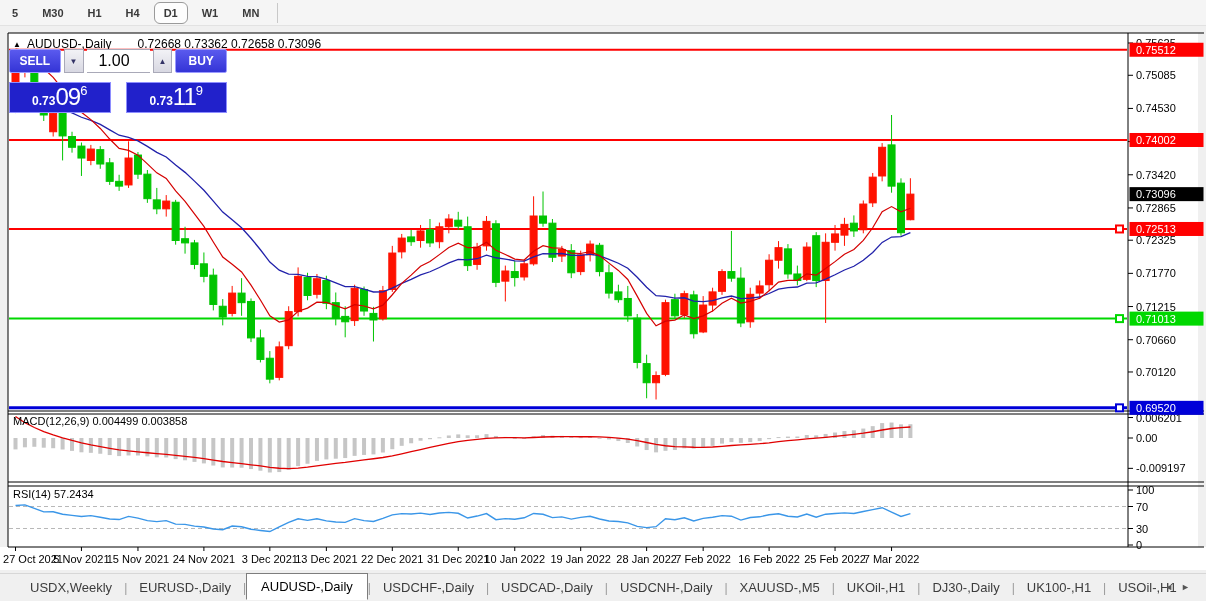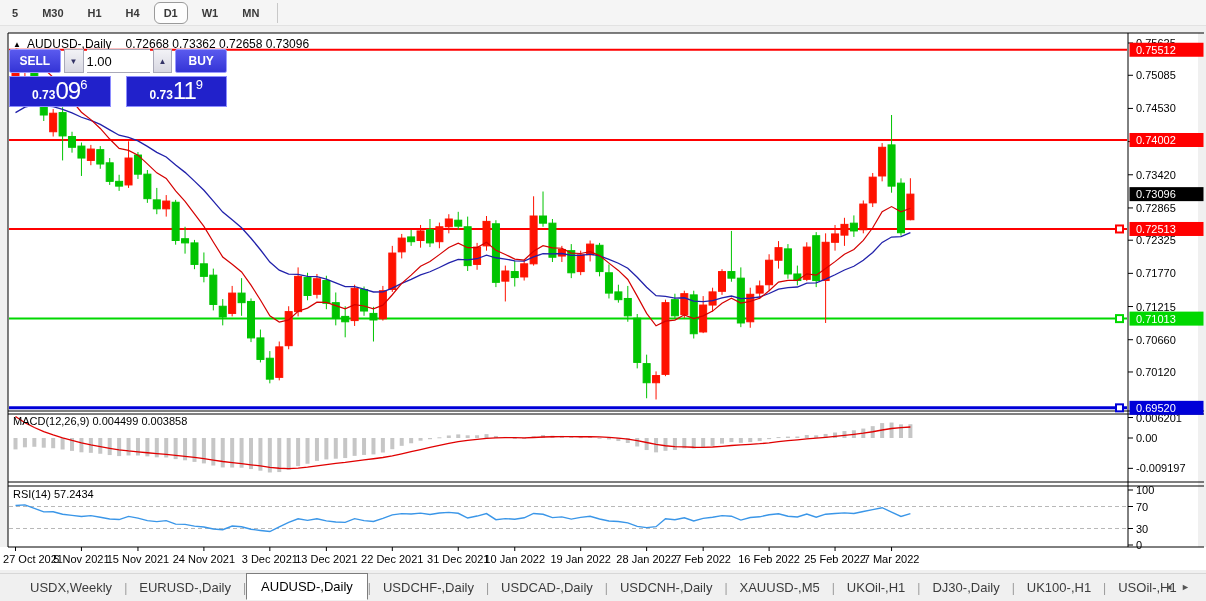--- a/index.html
+++ b/index.html
@@ -15,34 +15,34 @@
   .tf-btn.active { background:#fdfdfd; border:1px solid #9a9a9a; border-radius:6px; }
   .tb-sep { width:1px; height:20px; background:#c8c8c8; margin:0 6px; }
 
   
   #chart-svg { position:absolute; left:0; top:0; }
 
   
   #chart-title { position:absolute; left:13px; top:37px; font-size:12px; color:#000;
                  display:flex; align-items:center; gap:6px; }
   #chart-title .tri { font-size:8px; }
-  #chart-title .ohlc { margin-left:8px; }
+  #chart-title .ohlc { margin-left:20px; }
 
   
   #trade-panel { position:absolute; left:9px; top:49px; width:218px; }
   #tp-row1 { display:flex; height:23px; gap:3px; }
   .tp-btn { width:52px; height:24px; color:#fff; font-size:12px; font-weight:bold;
             background:linear-gradient(#5a5aee,#3434d6); border:1px solid #9b9bff;
             border-radius:2px; display:flex; align-items:center; justify-content:center; cursor:pointer; }
   .tp-spin { width:20px; height:24px; background:linear-gradient(#f2f2f6,#d8d8e2);
              border:1px solid #a9a9b8; font-size:8px; color:#333366; display:flex;
              align-items:center; justify-content:center; cursor:pointer; }
   #tp-vol { width:63px; height:24px; border:1px solid #a9a9b8; border-left:none; border-right:none;
-            font-size:13px; text-align:left; padding-right:8px; font-family:"Liberation Sans",sans-serif; }
-  #tp-row2 { display:flex; gap:15px; margin-top:4px; }
+            font-size:16px; text-align:center; padding-right:8px; font-family:"Liberation Sans",sans-serif; }
+  #tp-row2 { display:flex; gap:15px; margin-top:10px; }
   .tp-price { width:106px; height:31px; background:#2121cb; border:1px solid #8e8eff;
               display:flex; align-items:flex-end; justify-content:center; padding:0 2px 1px 2px;
               color:#fff; overflow:hidden; }
   .tp-price .pfx { font-size:12px; font-weight:bold; margin-bottom:3px; }
   .tp-price .big { font-size:24px; line-height:28px; letter-spacing:-1px; }
   .tp-price .sup { font-size:13px; align-self:flex-start; margin-top:0px; }
 
   
   #tabbar { position:absolute; left:0; top:573px; width:1206px; height:28px; background:#f0f0f0;
             border-top:1px solid #d7d7d7; display:flex; align-items:center; padding-left:18px; }

